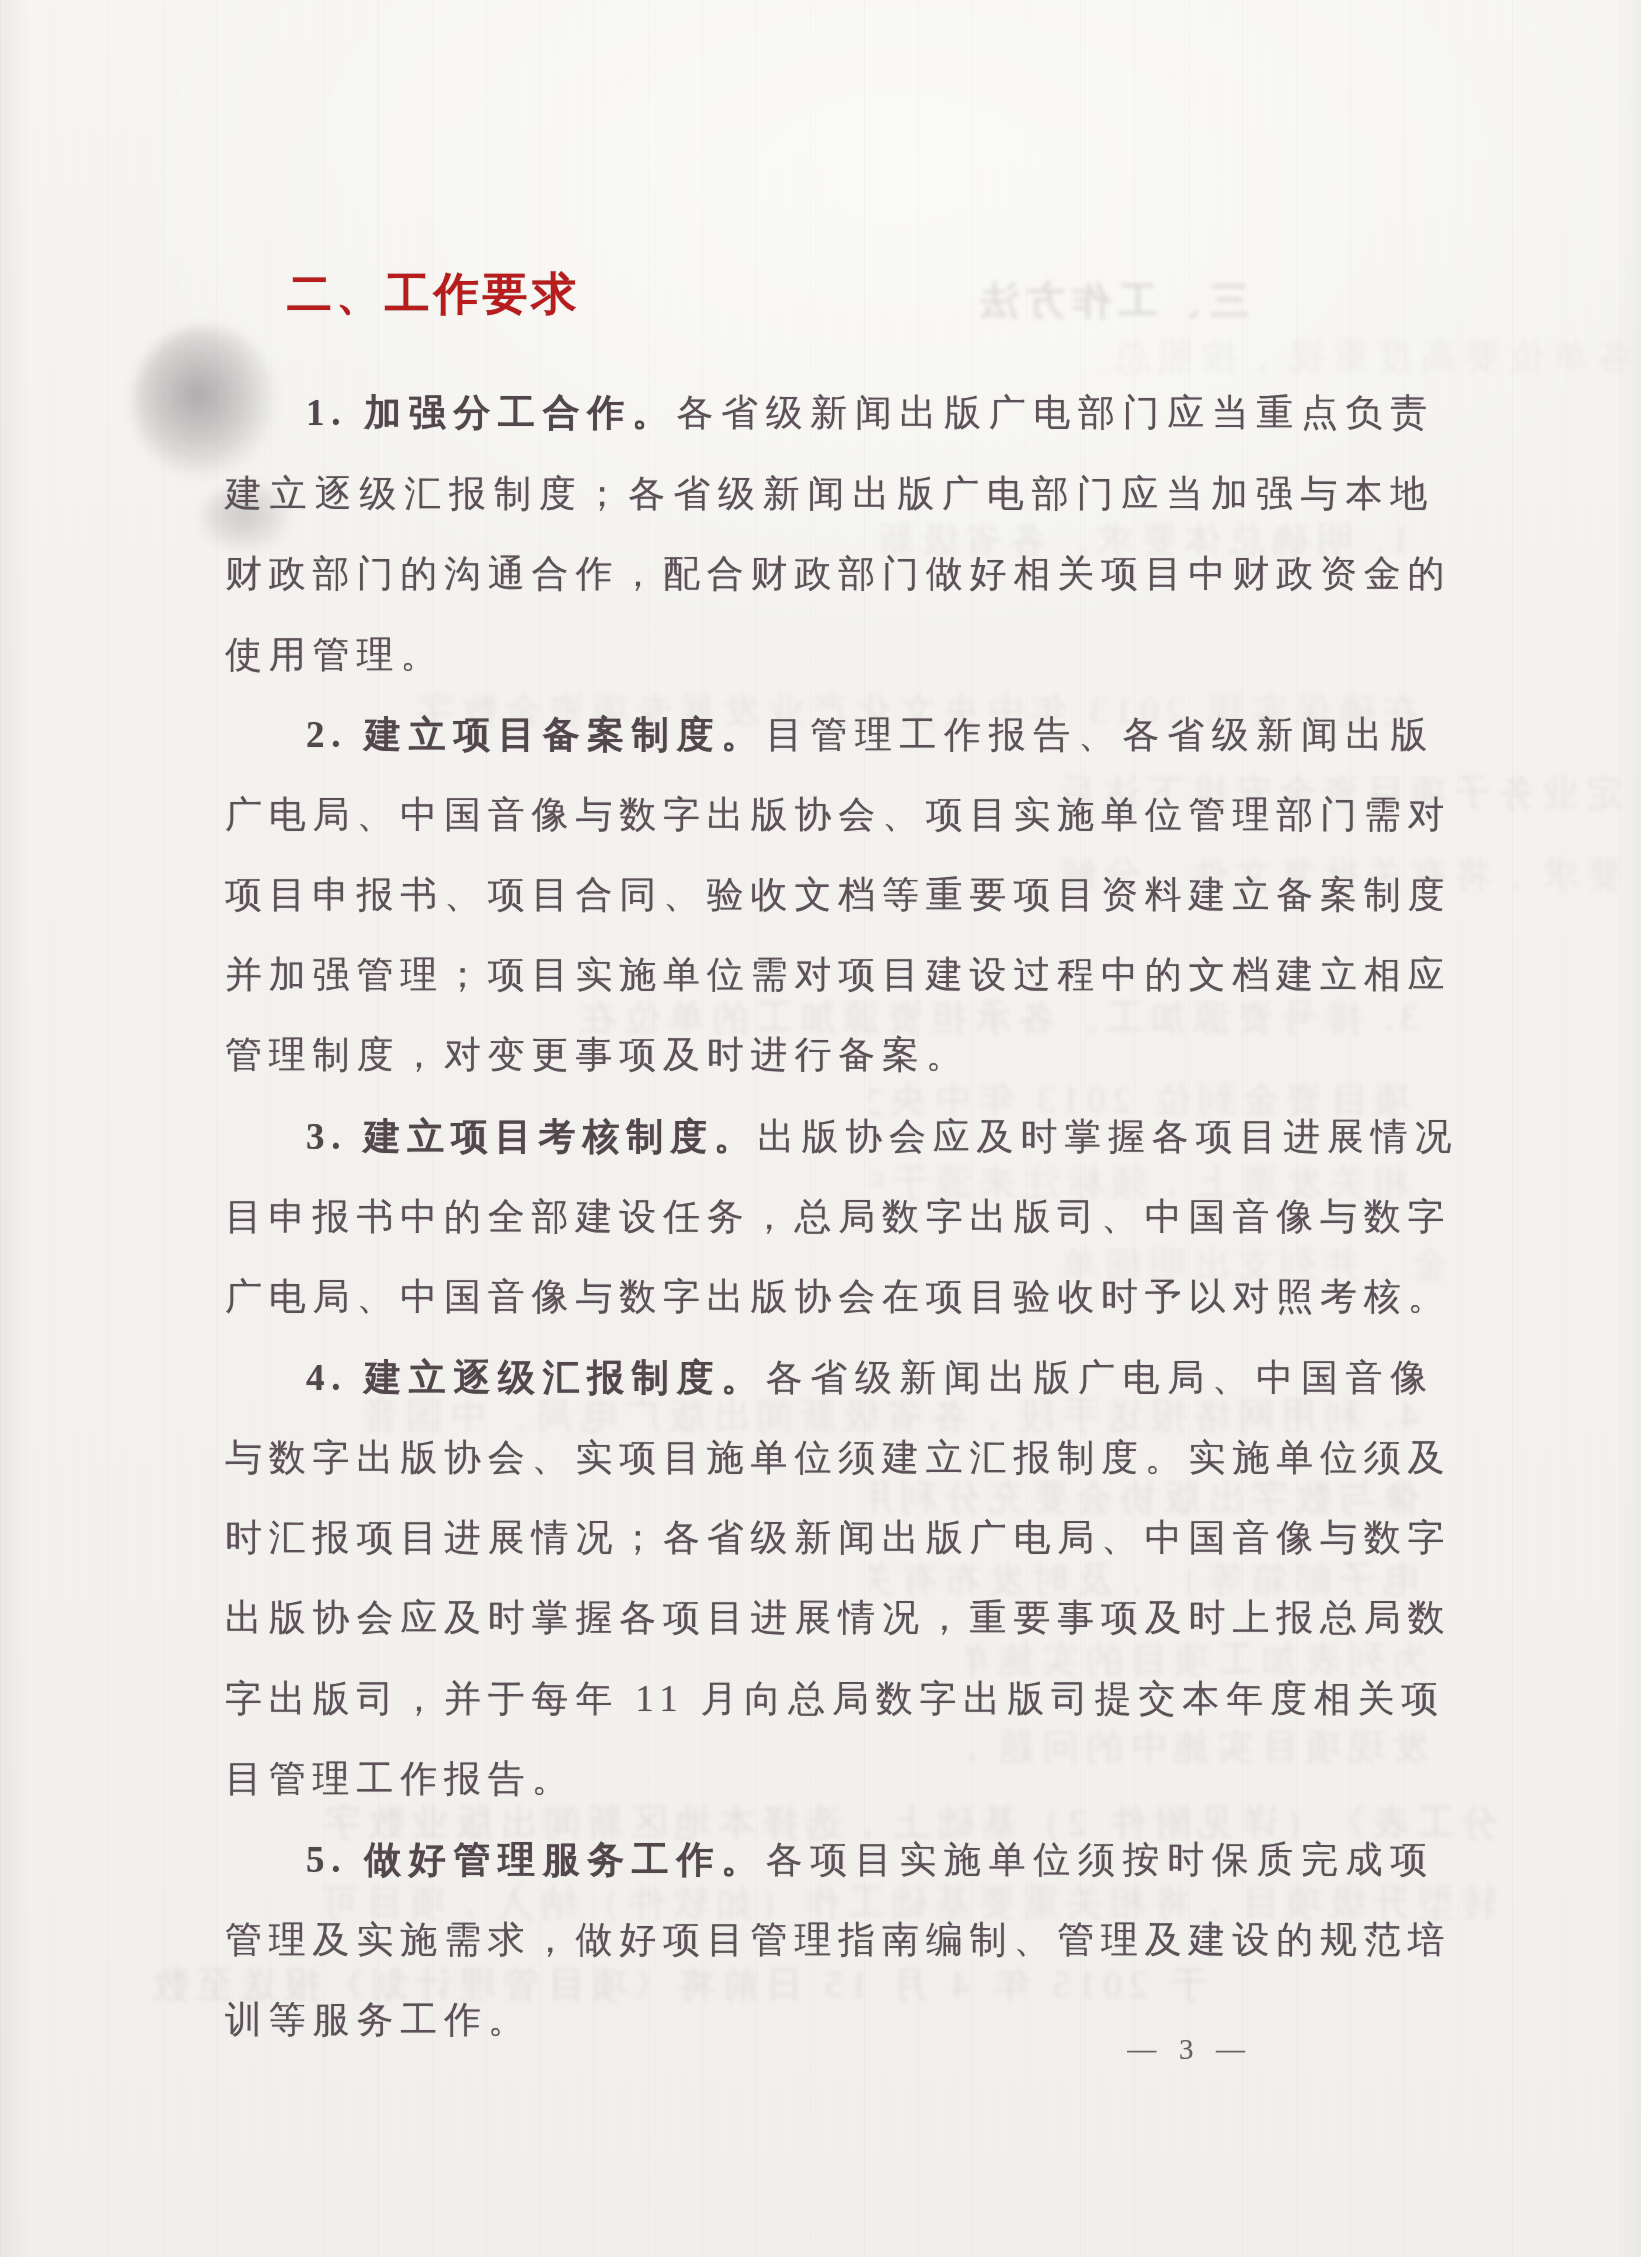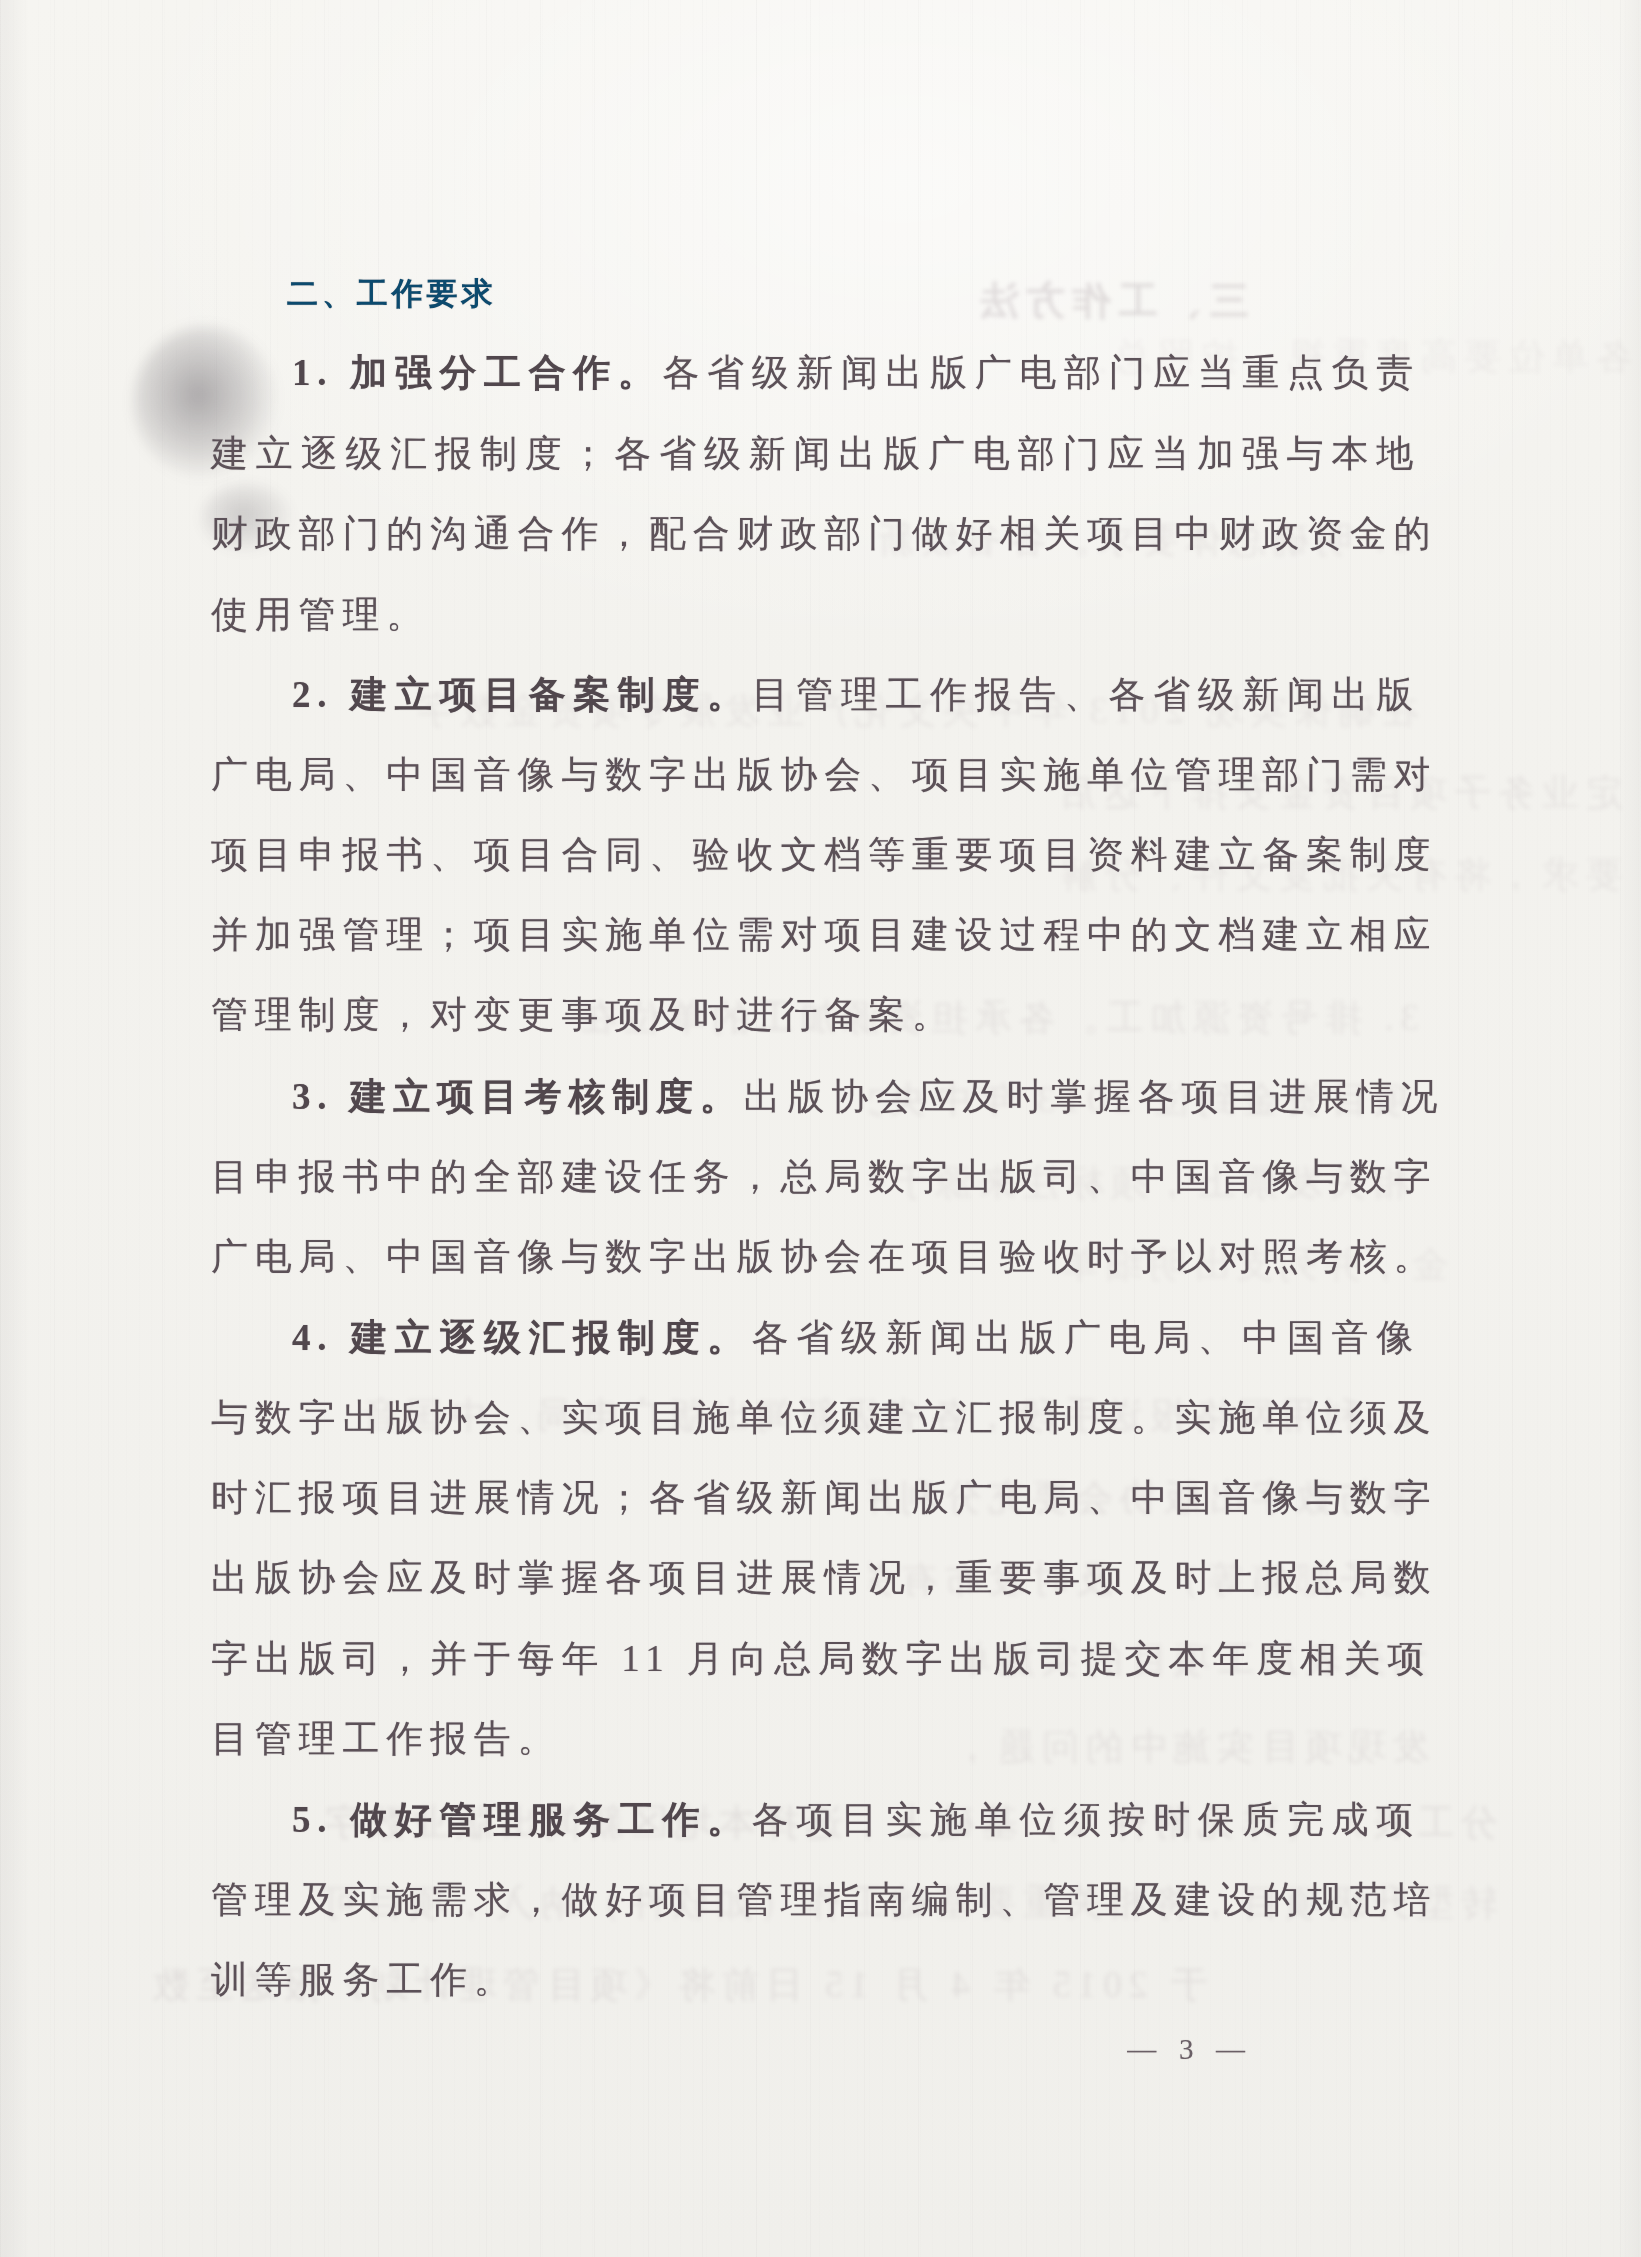--- a/index.html
+++ b/index.html
@@ -27,34 +27,35 @@
   .smudge{
     position:absolute;pointer-events:none;border-radius:50%;
     background:radial-gradient(ellipse at 45% 45%, rgba(75,70,78,.42), rgba(75,70,78,.18) 45%, rgba(75,70,78,0) 72%);
     filter:blur(5.8px);
   }
   .smudge.s1{left:133px;top:326px;width:145px;height:153px;}
   .smudge.s2{left:201px;top:483px;width:93px;height:71px;opacity:.55;}
 
   
   .line{
-    position:absolute;left:211px;width:1209px;box-sizing:border-box;
+    position:absolute;left:225px;width:1209px;box-sizing:border-box;
     font-size:37px;line-height:42px;letter-spacing:6.8px;
     color:#5c5158;
     text-align:justify;text-align-last:justify;text-justify:inter-character;
     text-shadow:0 0 1px rgba(92,81,88,.45);
     white-space:nowrap;
+    margin-top:40px;
   }
   .line.first{padding-left:81px;}
   .line.partial{text-align-last:left;}
   .lead{font-weight:700;color:#51474d;}
   .heading{
     position:absolute;left:287px;top:272px;margin:0;
-    font-size:31px;line-height:44px;letter-spacing:3.9px;font-weight:700;
-    color:#0c4a6e;text-shadow:0 0 1px rgba(79,69,75,.5);
+    font-size:45px;line-height:44px;letter-spacing:3.9px;font-weight:700;
+    color:#b91c1c;text-shadow:0 0 1px rgba(79,69,75,.5);
     white-space:nowrap;
   }
   .page-number{
     position:absolute;left:1074px;top:2033px;width:232px;
     font-size:29px;letter-spacing:7.7px;text-align:center;color:#6a5f66;
     text-shadow:0 0 1px rgba(106,95,102,.4);
   }
   
   .ghost{
     position:absolute;pointer-events:none;

